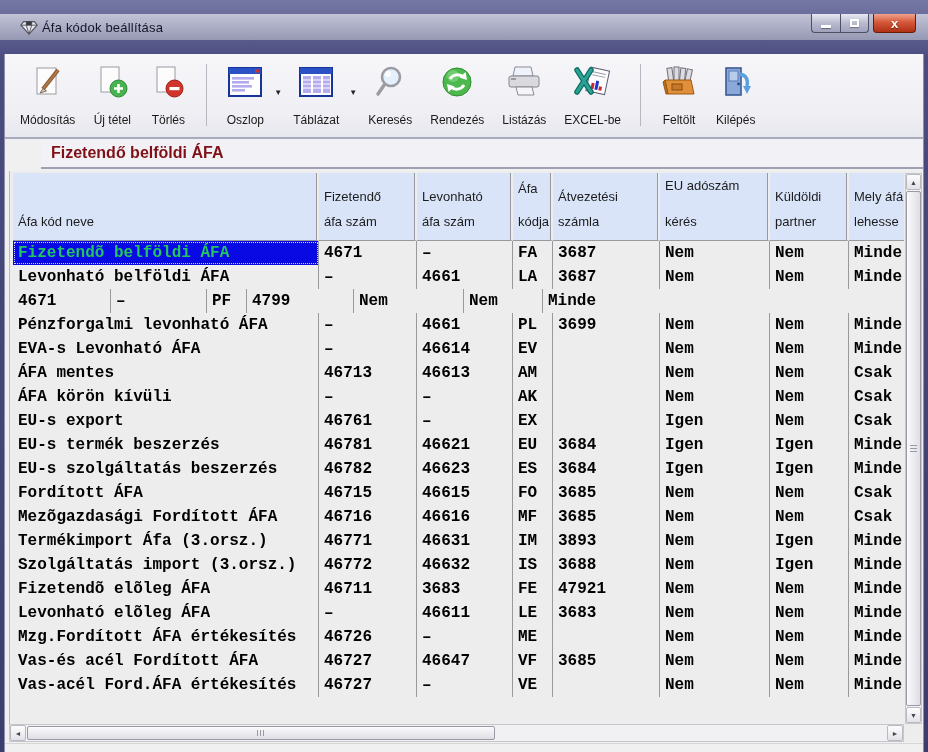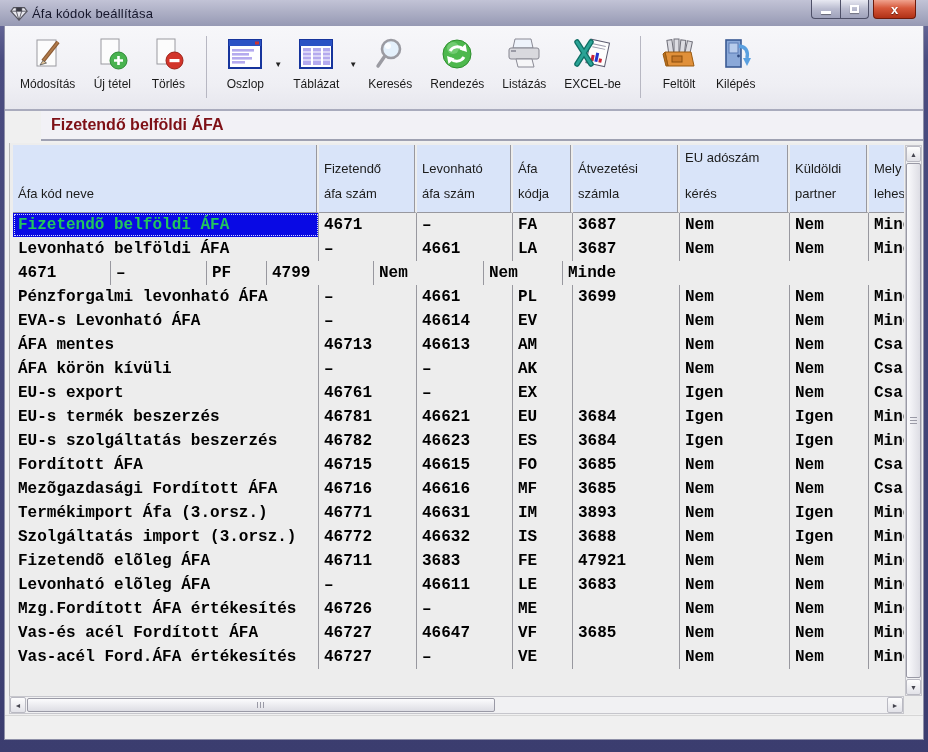--- a/index.html
+++ b/index.html
@@ -9,21 +9,21 @@
   .window {
     width:928px; height:752px; position:relative; overflow:hidden;
     background:linear-gradient(180deg,#7577a5 0%, #4a4c80 8%, #3b3d6f 100%);
     padding:0 4px 6px 4px;
   }
 
   
   .titlebar {
     height:26px; display:flex; align-items:center;
     background:linear-gradient(180deg,#c2c3d6 0%, #aeb0c6 45%, #9699b4 100%);
-    margin:0 -4px; padding:0 8px; position:relative;
+    margin:14px -4px; padding:0 18px; position:relative;
   }
   .title-icon { width:18px; height:18px; margin:0 4px 0 2px; flex:0 0 auto; }
   .title-text { font-size:13px; color:#15162b; letter-spacing:.2px; }
   .win-controls { position:absolute; right:12px; top:0; display:flex; }
   .win-btn {
     height:19px; border:1px solid #4e5068; border-top:none;
     border-radius:0 0 4px 4px; display:flex; align-items:center; justify-content:center;
     font-size:11px; color:#fff; text-shadow:0 1px 1px rgba(0,0,0,.45); cursor:default;
     background:linear-gradient(180deg,#e8e9f2 0%, #b9bbcf 50%, #9fa2bb 100%);
   }
@@ -47,21 +47,21 @@
     font-size:13px; color:#111;
   }
   .menu-item { padding:2px 9px; cursor:default; }
 
   
   .toolbar {
     height:85px; background:linear-gradient(180deg,#f7f7fa 0%, #efeff4 70%, #e7e7ee 100%);
     border-bottom:2px solid #a9abbd; display:flex; align-items:flex-start; padding:6px 4px 0 6px;
   }
   .tbtn {
-    display:flex; flex-direction:column; align-items:center; justify-content:flex-start;
+    display:flex; flex-direction:column; align-items:center; justify-content:space-between;
     height:70px; padding:2px 8px; border:1px solid transparent; border-radius:3px; cursor:default;
   }
   .tbtn .ticon { width:38px; height:38px; display:flex; align-items:center; justify-content:center; }
   .tbtn .tlabel { font-size:12px; color:#1a1a1a; margin-top:4px; white-space:nowrap; }
   .tgroup { display:flex; align-items:flex-start; }
   .drop-arrow { font-size:8px; color:#222; margin:28px 2px 0 1px; cursor:default; }
   .tsep { width:1px; height:62px; background:#b7b7c2; margin:4px 10px 0 10px; }
 
   
   .section {
@@ -83,21 +83,21 @@
     cursor:default;
   }
   .tbody { font-family:"Liberation Mono","DejaVu Sans Mono",monospace; font-weight:bold; font-size:16px; color:#000; }
   .trow { display:flex; height:24px; }
   .tcell {
     line-height:24px; padding-left:5px; white-space:nowrap; overflow:hidden;
     border-right:1px solid #98989f; cursor:default;
   }
   .tcell.selected { background:#0909e4; color:#22c55e; outline:1px dotted #cfd4ff; outline-offset:-2px; }
 
-  .c0{width:306px;} .c1{width:98px;} .c2{width:96px;} .c3{width:60px;}
+  .c0{width:306px;} .c1{width:98px;} .c2{width:96px;} .c3{width:40px;gap:8px;}
   .c4{width:107px;} .c5{width:110px;justify-content:space-between;} .c6{width:79px;} .c7{flex:1; border-right:none; box-shadow:none;}
   .hcell.c7{ box-shadow:none; border-right:none; }
 
   
   .vscroll {
     position:absolute; right:0; top:2px; bottom:0; width:17px;
     background:#f1f1f3; border:1px solid #c6c6cc; display:flex; flex-direction:column;
   }
   .sb-arrow {
     height:16px; flex:0 0 auto; display:flex; align-items:center; justify-content:center;

